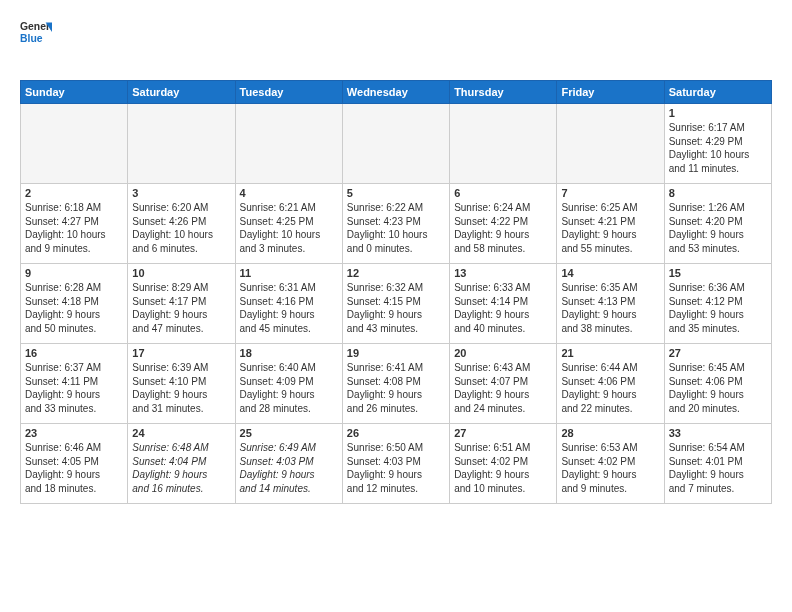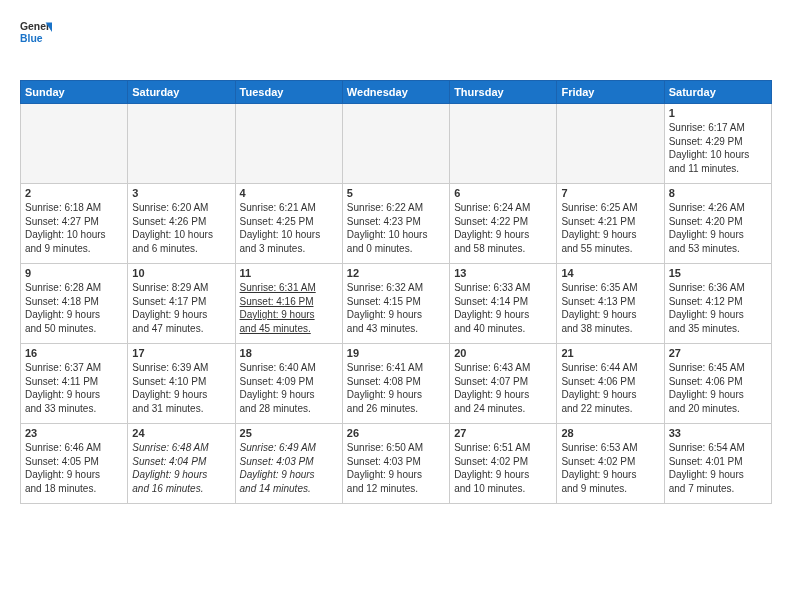--- a/index.html
+++ b/index.html
@@ -167,21 +167,21 @@
           </td>
           <td>
             <div class="day-number">7</div>
             <div class="day-info" style="white-space: pre-line;">Sunrise: 6:25 AM
 Sunset: 4:21 PM
 Daylight: 9 hours
 and 55 minutes.</div>
           </td>
           <td>
             <div class="day-number">8</div>
-            <div class="day-info" style="white-space: pre-line;">Sunrise: 4:26 AM
+            <div class="day-info" style="white-space: pre-line;">Sunrise: 1:26 AM
 Sunset: 4:20 PM
 Daylight: 9 hours
 and 53 minutes.</div>
           </td>
         </tr>
         <tr>
           <td>
             <div class="day-number">9</div>
             <div class="day-info" style="white-space: pre-line;">Sunrise: 6:28 AM
 Sunset: 4:18 PM
@@ -190,21 +190,21 @@
           </td>
           <td>
             <div class="day-number">10</div>
             <div class="day-info" style="white-space: pre-line;">Sunrise: 8:29 AM
 Sunset: 4:17 PM
 Daylight: 9 hours
 and 47 minutes.</div>
           </td>
           <td>
             <div class="day-number">11</div>
-            <div class="day-info" style="white-space: pre-line; text-decoration: underline;">Sunrise: 6:31 AM
+            <div class="day-info" style="white-space: pre-line;">Sunrise: 6:31 AM
 Sunset: 4:16 PM
 Daylight: 9 hours
 and 45 minutes.</div>
           </td>
           <td>
             <div class="day-number">12</div>
             <div class="day-info" style="white-space: pre-line;">Sunrise: 6:32 AM
 Sunset: 4:15 PM
 Daylight: 9 hours
 and 43 minutes.</div>

